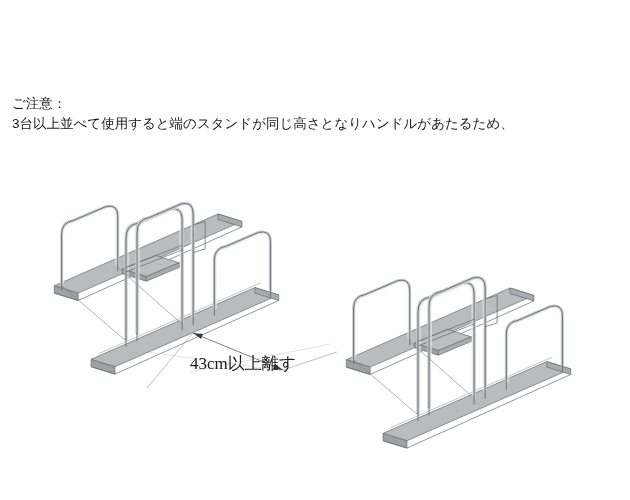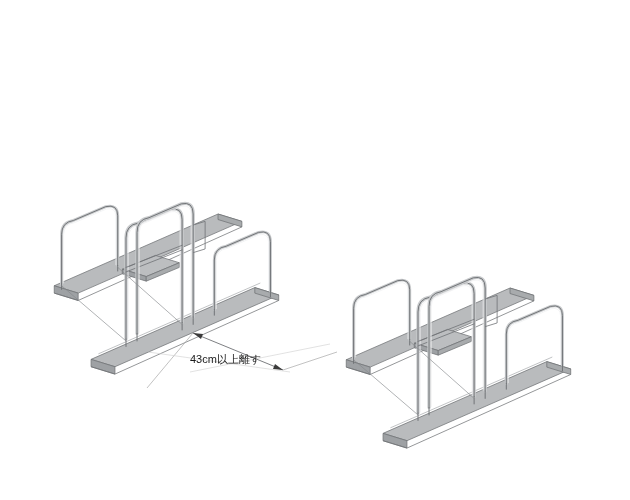--- a/index.html
+++ b/index.html
@@ -32,31 +32,34 @@
     position: absolute;
     left: 0;
     top: 0;
     width: 630px;
     height: 500px;
   }
   #dim-label {
     position: absolute;
     left: 190px;
     top: 352px;
-    font-size: 11px;
+    font-size: 17px;
     color: #1a1a1a;
     white-space: nowrap;
+    font-family: Liberation Serif, serif;
   }
 </style>
 </head>
 <body>
 
 <div id="page">
 
   <div id="notice-block">
+    <div class="notice-line">ご注意：</div>
+    <div class="notice-line">3台以上並べて使用すると端のスタンドが同じ高さとなりハンドルがあたるため、</div>
   </div>
 
   <svg id="illustration" viewBox="0 0 630 500">
     <defs>
       <g id="rackUnit">
 
         <g>
 
           <polygon points="22,78 200,0 226,8 48,86" fill="#b9bbbd" stroke="#6e7174" stroke-width="0.8"></polygon>
 

